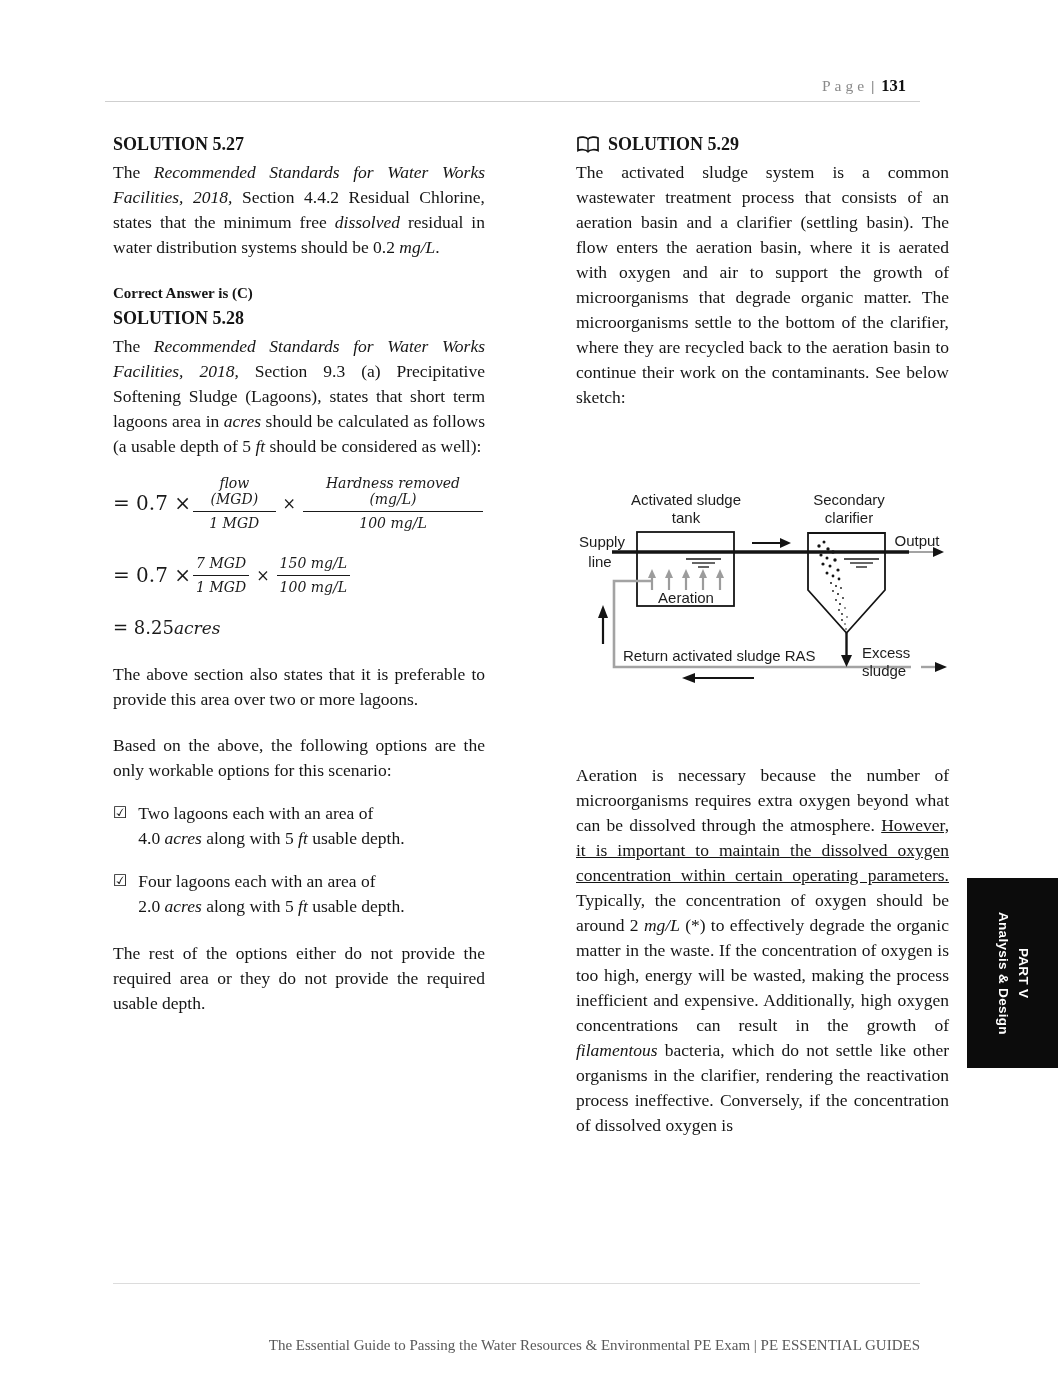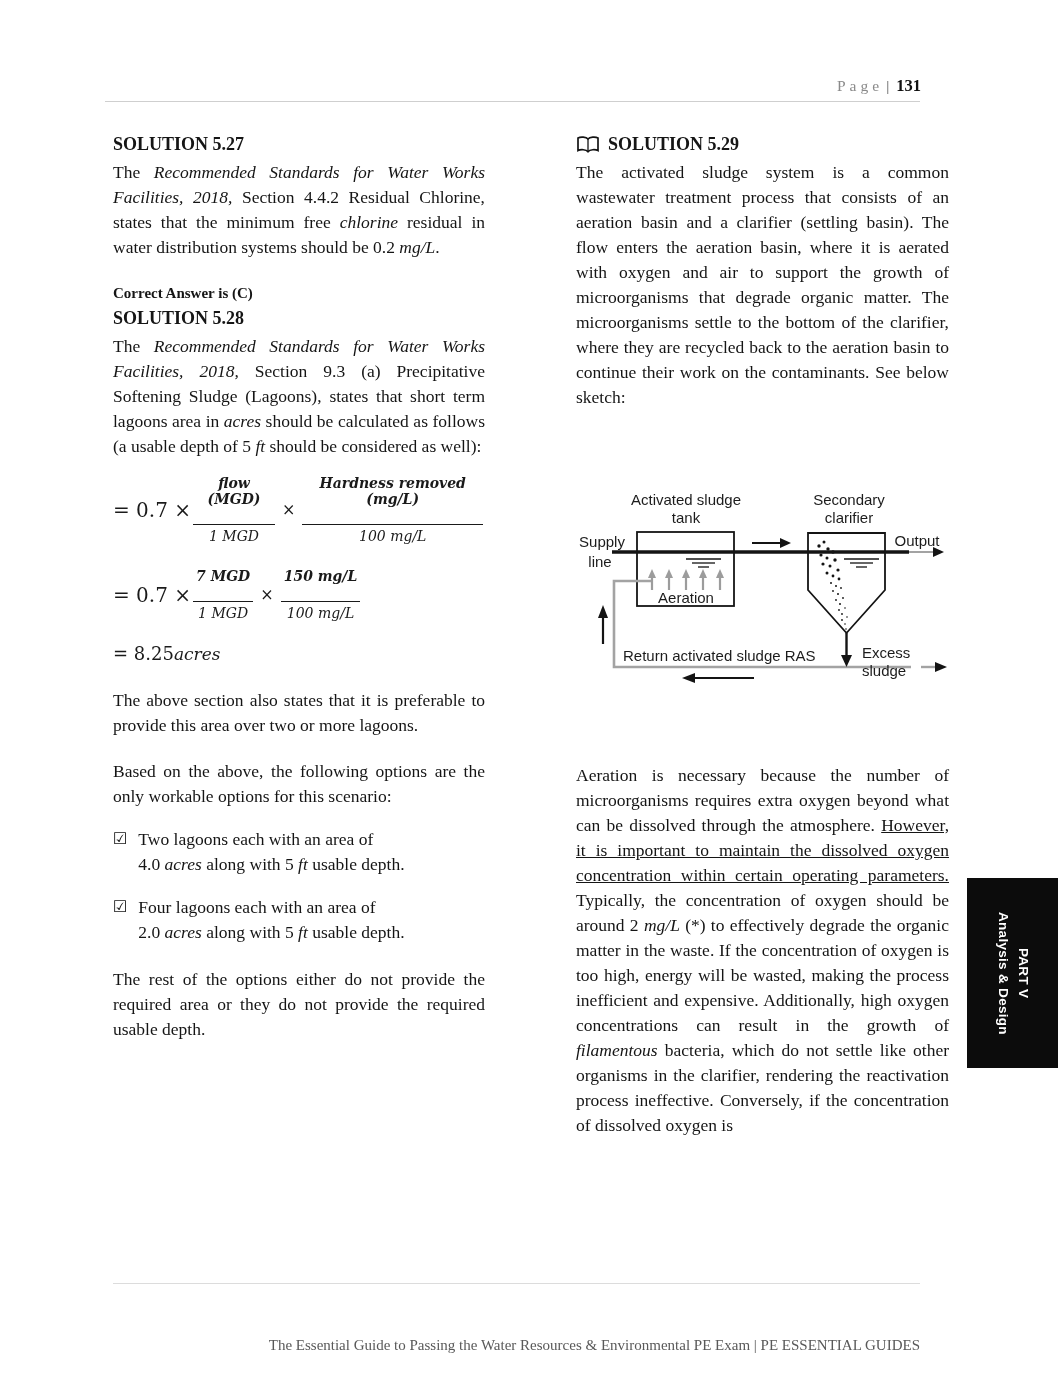--- a/index.html
+++ b/index.html
@@ -4,21 +4,21 @@
 <style>
   * { box-sizing: border-box; }
   html,body { margin:0; padding:0; }
   body {
     width:1058px; height:1387px; position:relative; overflow:hidden;
     background:#ffffff; color:#151515;
     font-family:"Liberation Serif", serif;
   }
   
   .page-header {
-    position:absolute; top:76px; left:105px; right:137px;
+    position:absolute; top:76px; left:105px; right:152px;
     text-align:right; font-size:15.5px;
   }
   .page-word { color:#8a8a8a; letter-spacing:4px; }
   .page-sep  { color:#555; margin:0 7px 0 3px; font-weight:normal; }
   .page-num  { color:#101010; font-weight:bold; font-size:16.5px; }
   .header-rule {
     position:absolute; top:101px; left:105px; right:138px;
     border-top:1px solid #cfcfcf;
   }
   .footer-rule {
@@ -47,21 +47,21 @@
   .sp-xl { margin-top:48px; }
   
   .eq {
     display:flex; align-items:center;
     font-family:"DejaVu Serif", serif; font-style:italic;
     font-size:14px; color:#1a1a1a; font-weight:500;
   }
   .eq-lead { font-style:normal; font-size:20px; font-family:"DejaVu Serif", serif; white-space:pre; }
   .eq-times { font-style:normal; font-size:16px; margin:0 5px; }
   .frac { display:inline-flex; flex-direction:column; text-align:center; margin:0 2px; }
-  .frac .num { padding:0 3px 17px 3px; border-bottom:1.4px solid #1a1a1a;font-weight:bold; }
+  .frac .num { padding:0 3px 4px 3px; border-bottom:1.4px solid #1a1a1a; }
   .frac .den { padding-top:3px; }
   .eq1 { margin-top:16px; }
   .eq2 { margin-top:24px; }
   .eq-result { margin-top:22px; font-size:17px; }
   .eq-result .res { font-style:normal; font-size:18px; font-family:"DejaVu Serif", serif; }
   
   .option { display:flex; gap:11px; margin-top:18px; font-size:17.5px; line-height:25px; }
   .option .box {
     font-family:"DejaVu Sans", sans-serif; font-size:16px; line-height:24px; color:#111;
     flex:0 0 auto;
@@ -92,21 +92,21 @@
 <div class="page-header">
   <span class="page-word">Page</span><span class="page-sep">|</span><span class="page-num">131</span>
 </div>
 <div class="header-rule"></div>
 
 <div class="col col-left">
 
   <h2 class="sol-title">
     <span>SOLUTION 5.27</span>
   </h2>
-  <p class="para"><span>The </span><span class="i">Recommended Standards for Water Works Facilities, 2018,</span><span> Section 4.4.2 Residual Chlorine, states that the minimum free </span><span class="i">chlorine</span><span> residual in water distribution systems should be 0.2 </span><span class="i">mg/L</span><span>.</span></p>
+  <p class="para"><span>The </span><span class="i">Recommended Standards for Water Works Facilities, 2018,</span><span> Section 4.4.2 Residual Chlorine, states that the minimum free </span><span class="i">dissolved</span><span> residual in water distribution systems should be 0.2 </span><span class="i">mg/L</span><span>.</span></p>
 
   <p class="answer">Correct Answer is (C)</p>
 
   <h2 class="sol-title sp-xl">
     <span>SOLUTION 5.28</span>
   </h2>
   <p class="para"><span>The </span><span class="i">Recommended Standards for Water Works Facilities, 2018,</span><span> Section 9.3 (a) Precipitative Softening Sludge (Lagoons), states that short term lagoons area in </span><span class="i">acres</span><span> should be calculated as follows (a usable depth of 5 </span><span class="i">ft</span><span> should be considered as well):</span></p>
 
   <div class="eq eq1">
     <span class="eq-lead">= 0.7 ×</span>

